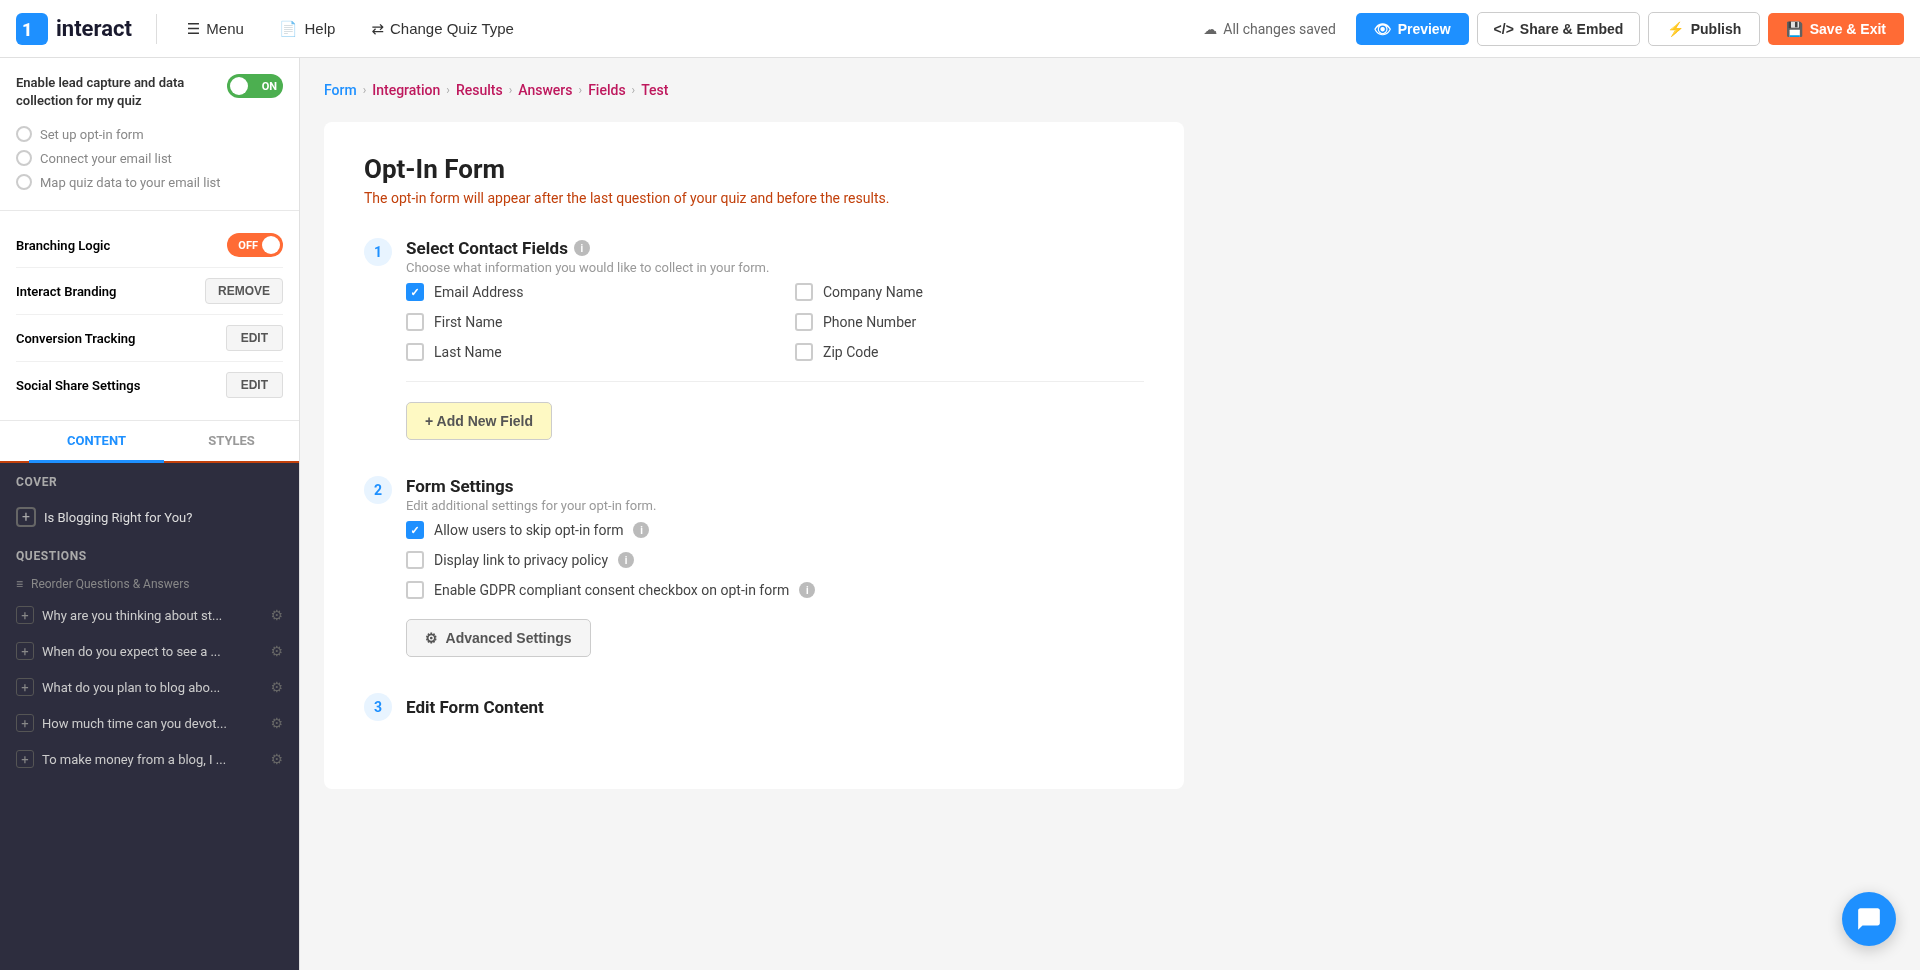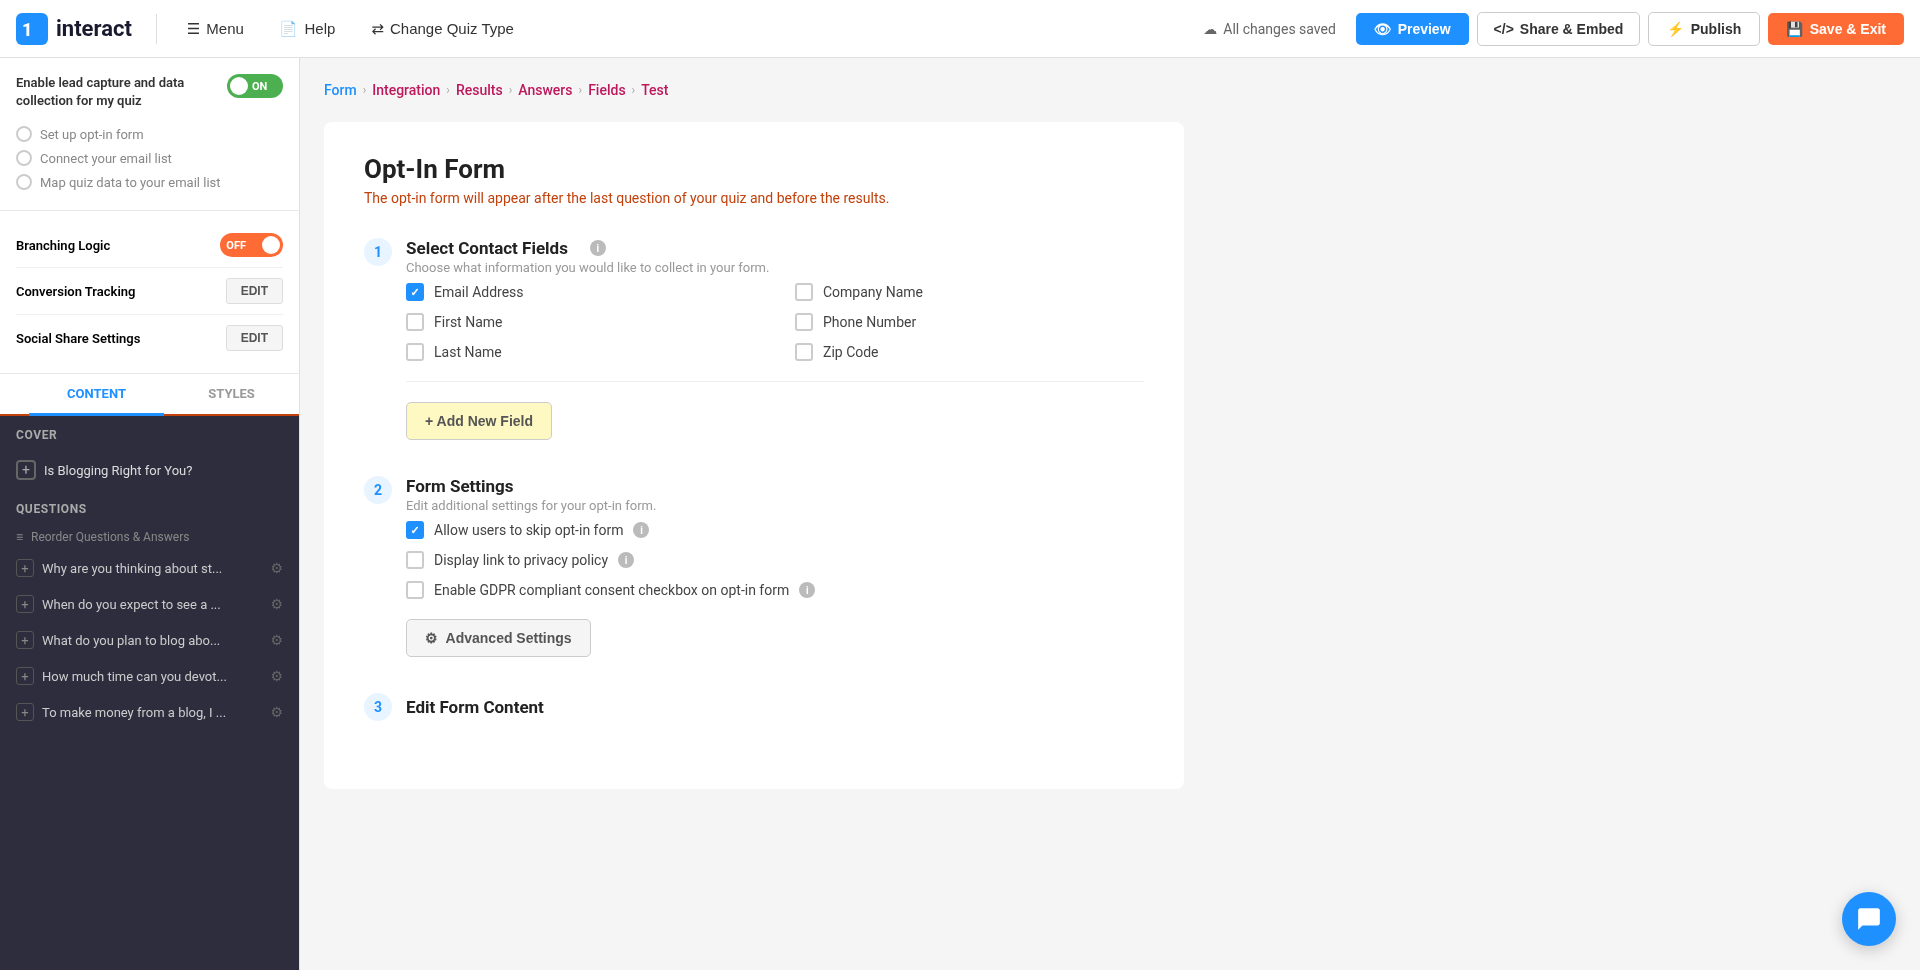--- a/index.html
+++ b/index.html
@@ -138,21 +138,21 @@
       color: #333;
       line-height: 1.4;
       flex: 1;
     }
     .toggle-on {
       display: flex;
       align-items: center;
       background: #4caf50;
       border-radius: 20px;
       padding: 3px 6px 3px 3px;
-      gap: 4px;
+      gap: 14px;
       cursor: pointer;
       min-width: 56px;
     }
     .toggle-circle {
       width: 18px;
       height: 18px;
       background: #fff;
       border-radius: 50%;
     }
     .toggle-label {
@@ -214,21 +214,21 @@
       color: #555;
       cursor: pointer;
     }
     .toggle-off {
       display: flex;
       align-items: center;
       justify-content: flex-end;
       background: #ff6b35;
       border-radius: 20px;
       padding: 3px 3px 3px 6px;
-      gap: 16px;
+      gap: 4px;
       cursor: pointer;
       min-width: 56px;
     }
     .toggle-off .toggle-label { color: #fff; }
     .toggle-off .toggle-circle { background: #fff; }
 
     
     .sidebar-tabs {
       display: flex;
       border-bottom: 2px solid #c2410c;
@@ -390,21 +390,21 @@
       font-weight: 700;
       flex-shrink: 0;
     }
     .step-info {}
     .step-title {
       font-size: 17px;
       font-weight: 700;
       color: #222;
       display: flex;
       align-items: center;
-      gap: 22px;
+      gap: 6px;
     }
     .info-icon {
       display: inline-flex;
       align-items: center;
       justify-content: center;
       width: 16px;
       height: 16px;
       border-radius: 50%;
       background: #bbb;
       color: #fff;
@@ -606,20 +606,24 @@
 
     <div class="sidebar-settings">
       <div class="setting-row">
         <span class="setting-label">Branching Logic</span>
         <div class="toggle-off">
           <span class="toggle-label">OFF</span>
           <div class="toggle-circle"></div>
         </div>
       </div>
       <div class="setting-row">
+        <span class="setting-label">Interact Branding</span>
+        <button class="btn-remove">REMOVE</button>
+      </div>
+      <div class="setting-row">
         <span class="setting-label">Conversion Tracking</span>
         <button class="btn-edit">EDIT</button>
       </div>
       <div class="setting-row">
         <span class="setting-label">Social Share Settings</span>
         <button class="btn-edit">EDIT</button>
       </div>
     </div>
 
     <div class="sidebar-tabs">

